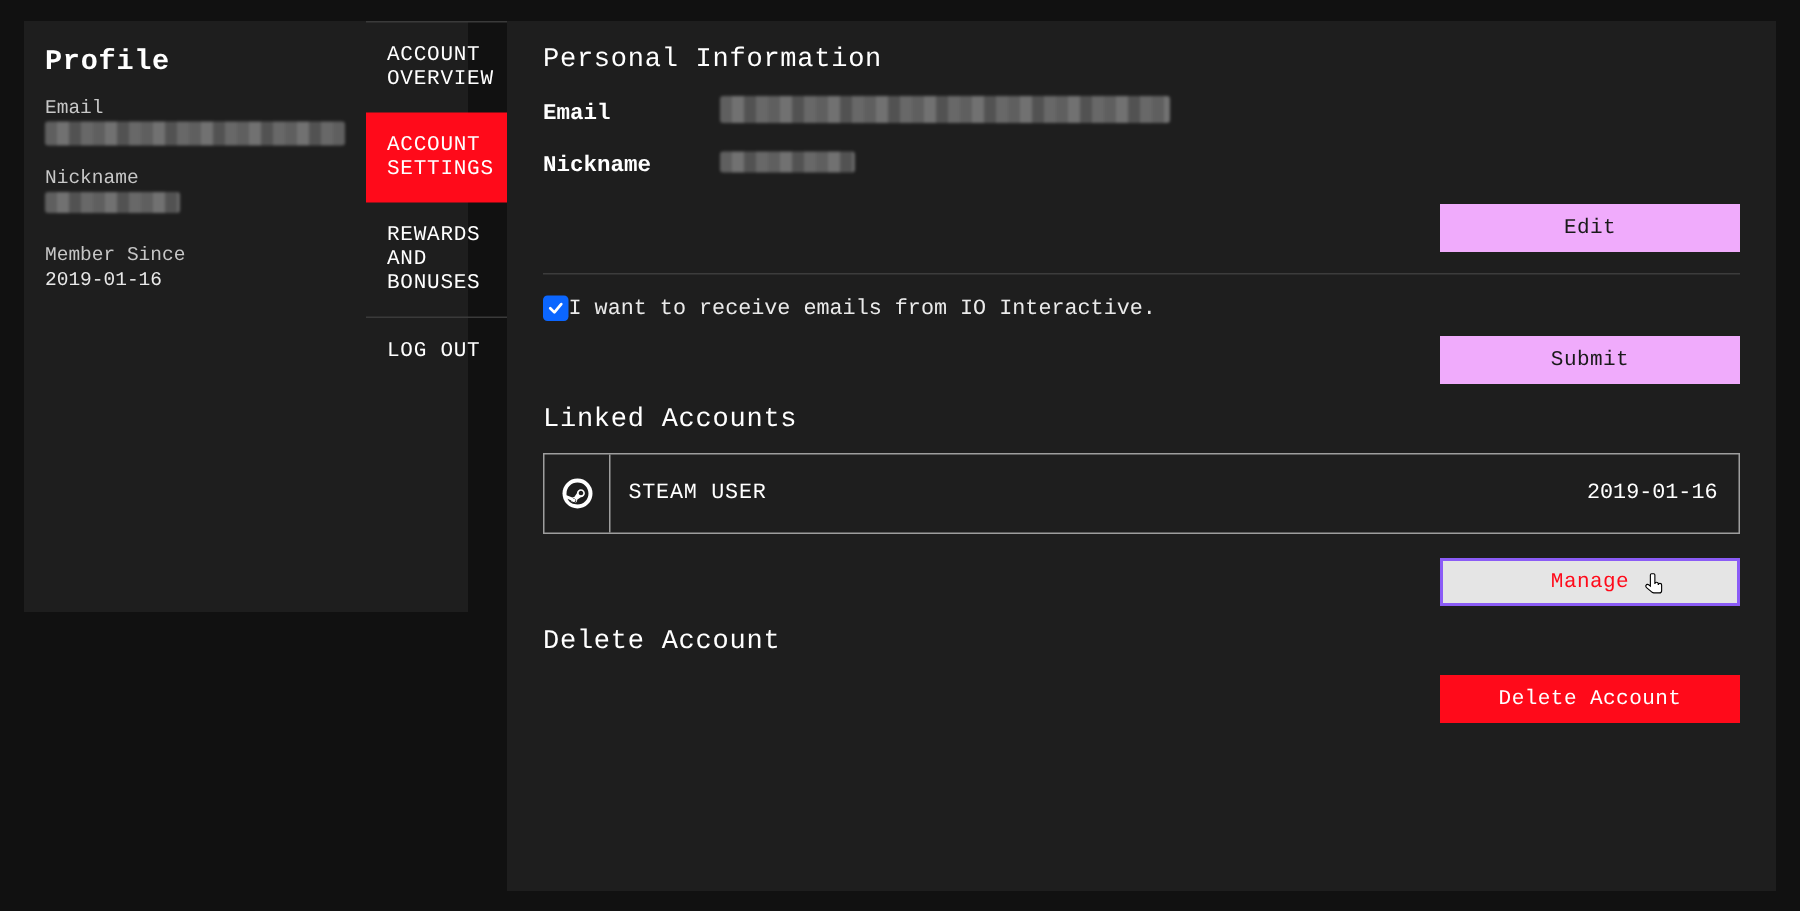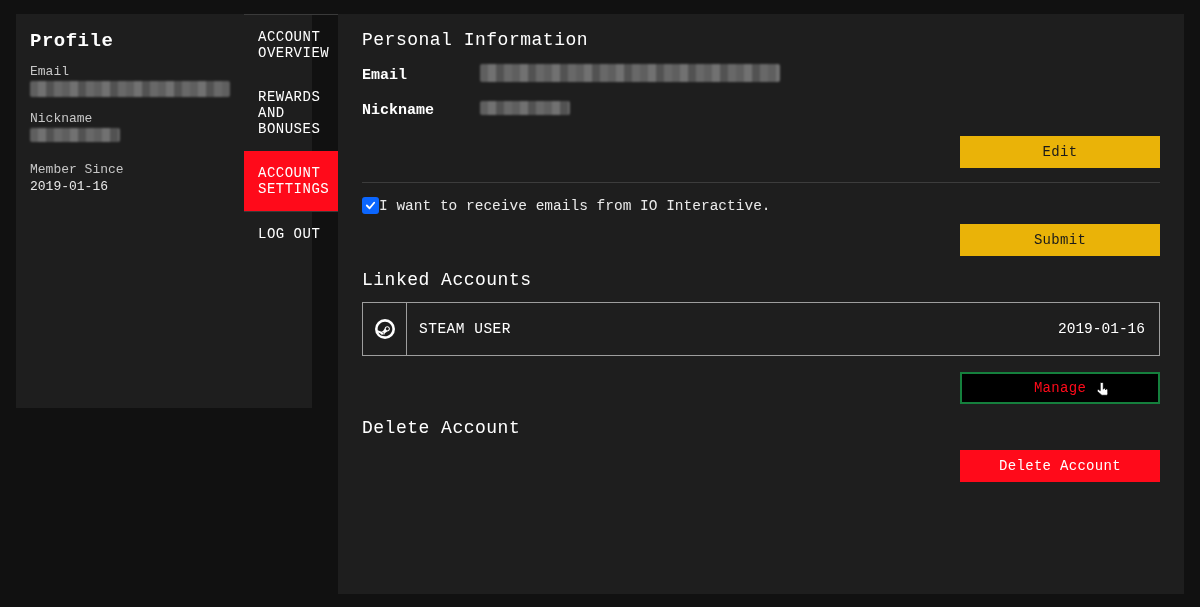--- a/index.html
+++ b/index.html
@@ -114,25 +114,25 @@
     height: 32px;
     display: flex;
     align-items: center;
     justify-content: center;
     font-family: inherit;
     font-size: 14px;
     cursor: pointer;
     border: none;
     letter-spacing: 0.3px;
   }
-  .btn-white { background: #eab308; color: #1a1a1a; }
+  .btn-white { background: #f0abfc; color: #1a1a1a; }
   .btn-manage {
-    background: #000000;
+    background: #e5e5e5;
     color: #ff0a1a;
-    border: 2px solid #15803d;
+    border: 2px solid #8b5cf6;
     position: relative;
   }
   .btn-red { background: #ff0a1a; color: #ffffff; }
   .divider {
     border: none;
     border-top: 1px solid #3c3c3c;
     margin-top: 14px;
   }
   .checkbox-row {
     display: flex;
@@ -208,22 +208,22 @@
 
       <div class="meta-label">Nickname</div>
       <div class="meta-value"><span class="redacted sm"></span></div>
 
       <div class="meta-label" style="margin-top:16px">Member Since</div>
       <div class="meta-value">2019-01-16</div>
     </div>
 
     <nav class="sidebar-nav">
       <a class="nav-item">ACCOUNT OVERVIEW</a>
+      <a class="nav-item active">ACCOUNT SETTINGS</a>
       <a class="nav-item">REWARDS AND BONUSES</a>
-      <a class="nav-item active">ACCOUNT SETTINGS</a>
       <a class="nav-item logout">LOG OUT</a>
     </nav>
   </aside>
 
   <main class="main">
 
     <div>
       <div class="section-title">Personal Information</div>
 
       <div class="info-row">

